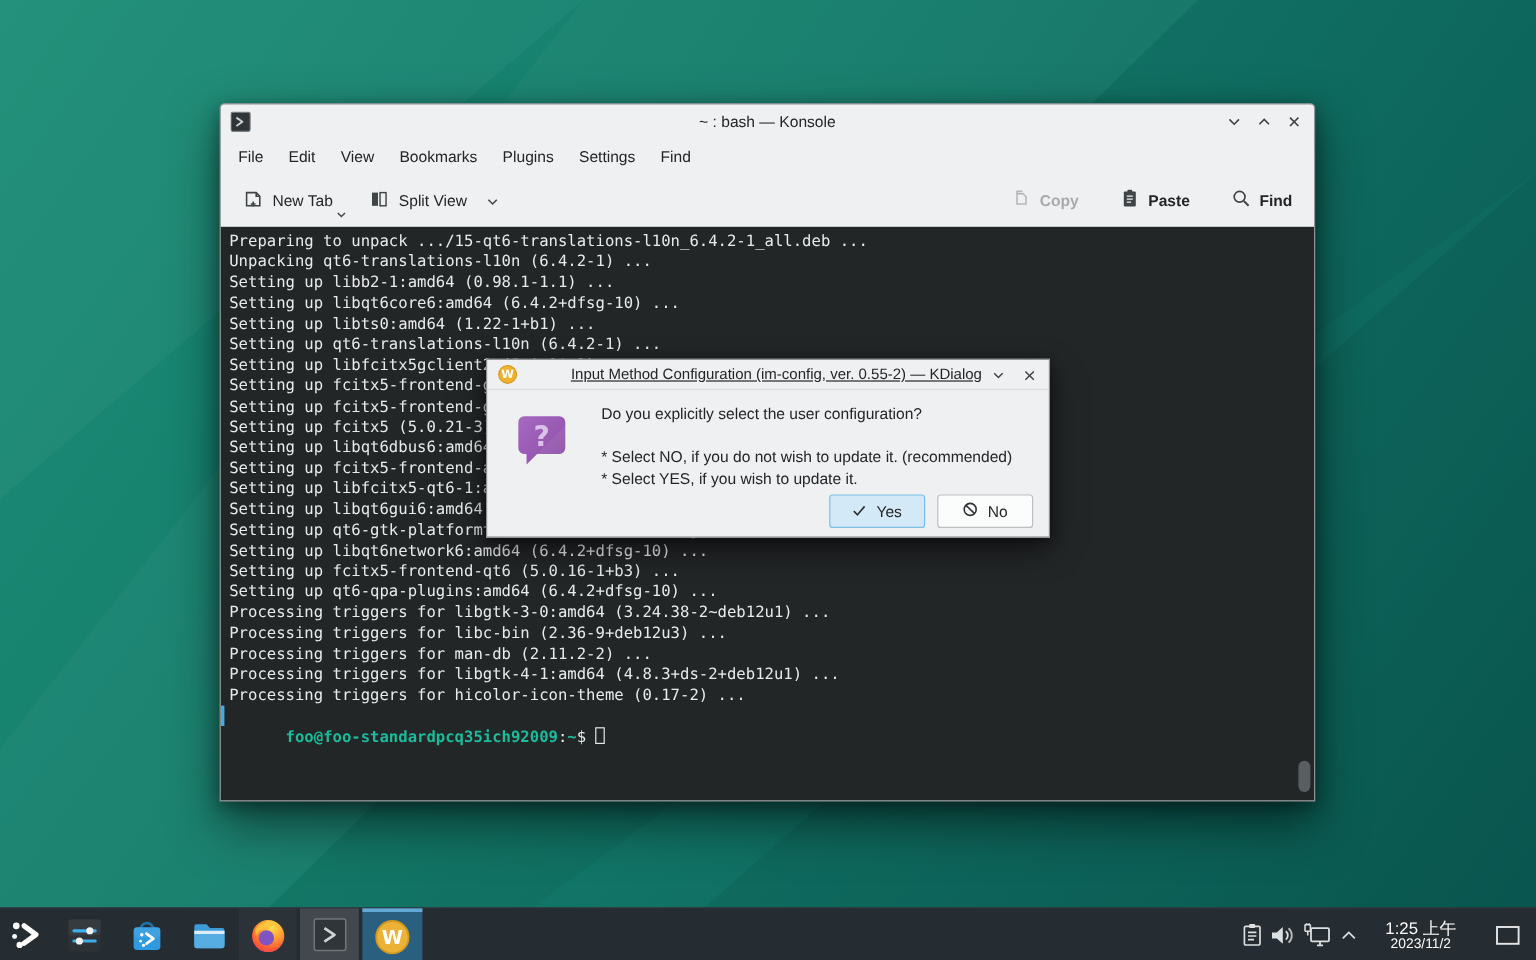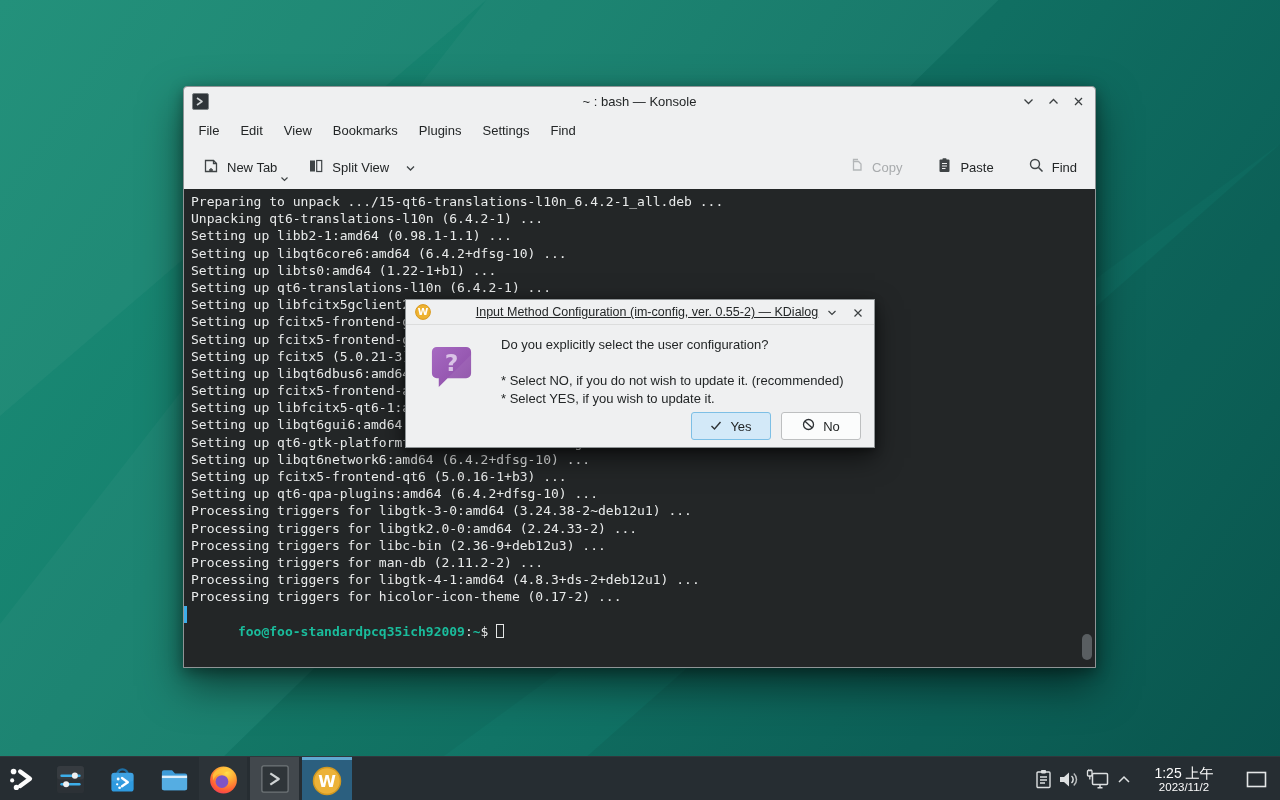--- a/index.html
+++ b/index.html
@@ -27,21 +27,21 @@
   .wbtn { width:13px; height:13px; display:flex; align-items:center; justify-content:center; cursor:pointer; }
 
   .menubar { height:30px; display:flex; align-items:center; padding-left:4px; flex:0 0 auto; }
   .menuitem { font-size:13px; color:#232627; padding:5px 10.5px; cursor:default; }
 
   .toolbar { height:44px; display:flex; align-items:center; padding:0 12px; flex:0 0 auto; }
   .tbtn { display:flex; align-items:center; gap:7px; font-size:13px; color:#232627; padding:6px 6px; position:relative; }
   .tbtn .mini-caret { position:absolute; right:-6px; bottom:-1px; }
   .tbtn.disabled { color:#a8abad; }
   .tb-spacer { flex:1; }
-  .tb-right { display:flex; align-items:flex-end; gap:22px; }
+  .tb-right { display:flex; align-items:flex-end; gap:22px;font-weight:bold; }
 
   
   .term { flex:1; background:#232627; position:relative; overflow:hidden;
     font-family:"DejaVu Sans Mono","Liberation Mono",monospace; font-size:13px;
     color:#e9ebeb; padding:4px 0 0 7px; }
   .tline { line-height:17.2px; height:17.2px; white-space:pre; }
   .promptline { line-height:17.2px; height:17.2px; white-space:pre; position:relative; }
   .p-green { color:#1abc9c; font-weight:bold; }
   .p-fg { color:#e9ebeb; }
   .cursor-block { display:inline-block; width:8px; height:14px; border:1px solid #e4e6e6;
@@ -216,21 +216,20 @@
         <div class="tline">Setting up fcitx5 (5.0.21-3) ...</div>
         <div class="tline">Setting up libqt6dbus6:amd64 (6.4.2+dfsg-10) ...</div>
         <div class="tline">Setting up fcitx5-frontend-all (5.0.21-3) ...</div>
         <div class="tline">Setting up libfcitx5-qt6-1:amd64 (5.0.16-1+b3) ...</div>
         <div class="tline">Setting up libqt6gui6:amd64 (6.4.2+dfsg-10) ...</div>
         <div class="tline">Setting up qt6-gtk-platformtheme:amd64 (6.4.2+dfsg-10) ...</div>
         <div class="tline">Setting up libqt6network6:amd64 (6.4.2+dfsg-10) ...</div>
         <div class="tline">Setting up fcitx5-frontend-qt6 (5.0.16-1+b3) ...</div>
         <div class="tline">Setting up qt6-qpa-plugins:amd64 (6.4.2+dfsg-10) ...</div>
         <div class="tline">Processing triggers for libgtk-3-0:amd64 (3.24.38-2~deb12u1) ...</div>
-        <div class="tline">Processing triggers for libgtk2.0-0:amd64 (2.24.33-2) ...</div>
         <div class="tline">Processing triggers for libc-bin (2.36-9+deb12u3) ...</div>
         <div class="tline">Processing triggers for man-db (2.11.2-2) ...</div>
         <div class="tline">Processing triggers for libgtk-4-1:amd64 (4.8.3+ds-2+deb12u1) ...</div>
         <div class="tline">Processing triggers for hicolor-icon-theme (0.17-2) ...</div>
       </div>
     <div class="promptline">
       <span class="prompt-marker"></span><span class="p-green">foo@foo-standardpcq35ich92009</span><span class="p-fg">:</span><span class="p-green">~</span><span class="p-fg">$</span><span class="cursor-block"></span>
     </div>
     <div class="scroll-thumb"></div>
   </div>

